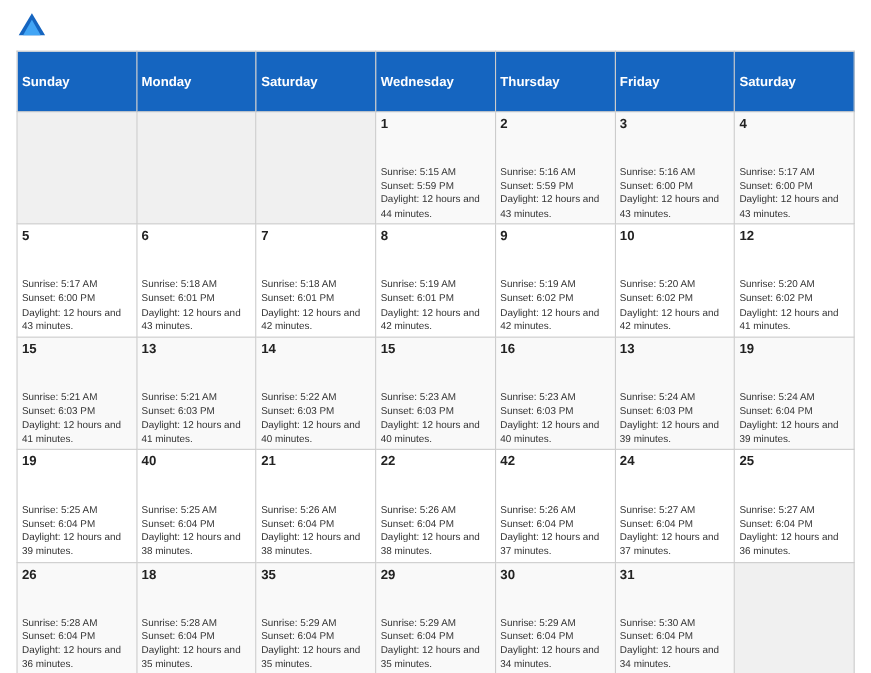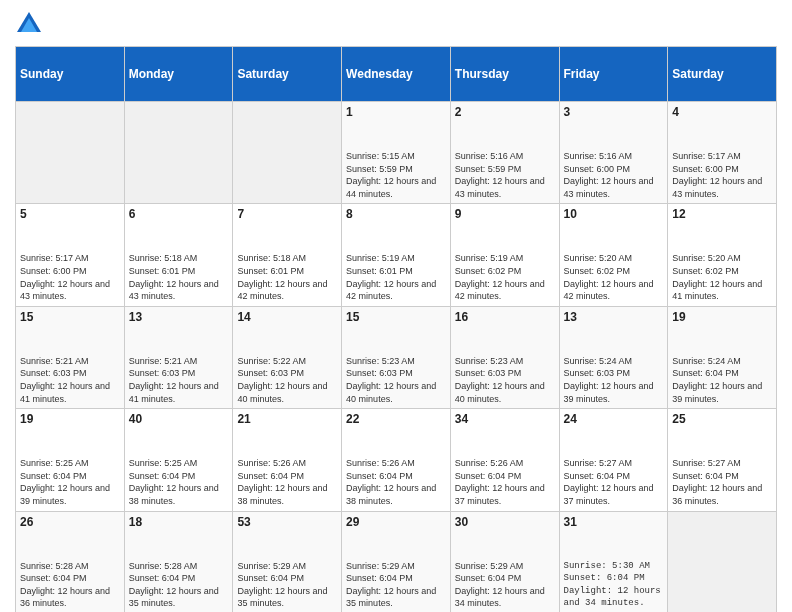--- a/index.html
+++ b/index.html
@@ -270,21 +270,21 @@
 Sunset: 6:04 PM
 Daylight: 12 hours and 38 minutes.</div>
           </td>
           <td>
             <div class="day-num">22</div>
             <div class="day-info" style="white-space: pre-line;">Sunrise: 5:26 AM
 Sunset: 6:04 PM
 Daylight: 12 hours and 38 minutes.</div>
           </td>
           <td>
-            <div class="day-num">34</div>
+            <div class="day-num">42</div>
             <div class="day-info" style="white-space: pre-line;">Sunrise: 5:26 AM
 Sunset: 6:04 PM
 Daylight: 12 hours and 37 minutes.</div>
           </td>
           <td>
             <div class="day-num">24</div>
             <div class="day-info" style="white-space: pre-line;">Sunrise: 5:27 AM
 Sunset: 6:04 PM
 Daylight: 12 hours and 37 minutes.</div>
           </td>
@@ -302,40 +302,40 @@
 Sunset: 6:04 PM
 Daylight: 12 hours and 36 minutes.</div>
           </td>
           <td>
             <div class="day-num">18</div>
             <div class="day-info" style="white-space: pre-line;">Sunrise: 5:28 AM
 Sunset: 6:04 PM
 Daylight: 12 hours and 35 minutes.</div>
           </td>
           <td>
-            <div class="day-num">53</div>
+            <div class="day-num">35</div>
             <div class="day-info" style="white-space: pre-line;">Sunrise: 5:29 AM
 Sunset: 6:04 PM
 Daylight: 12 hours and 35 minutes.</div>
           </td>
           <td>
             <div class="day-num">29</div>
             <div class="day-info" style="white-space: pre-line;">Sunrise: 5:29 AM
 Sunset: 6:04 PM
 Daylight: 12 hours and 35 minutes.</div>
           </td>
           <td>
             <div class="day-num">30</div>
             <div class="day-info" style="white-space: pre-line;">Sunrise: 5:29 AM
 Sunset: 6:04 PM
 Daylight: 12 hours and 34 minutes.</div>
           </td>
           <td>
             <div class="day-num">31</div>
-            <div class="day-info" style="white-space: pre-line; font-family: Liberation Mono, monospace;">Sunrise: 5:30 AM
+            <div class="day-info" style="white-space: pre-line;">Sunrise: 5:30 AM
 Sunset: 6:04 PM
 Daylight: 12 hours and 34 minutes.</div>
           </td>
           <td class="empty-cell"></td>
         </tr>
       </tbody>
   </table>
 </div>
 
 </body></html>

